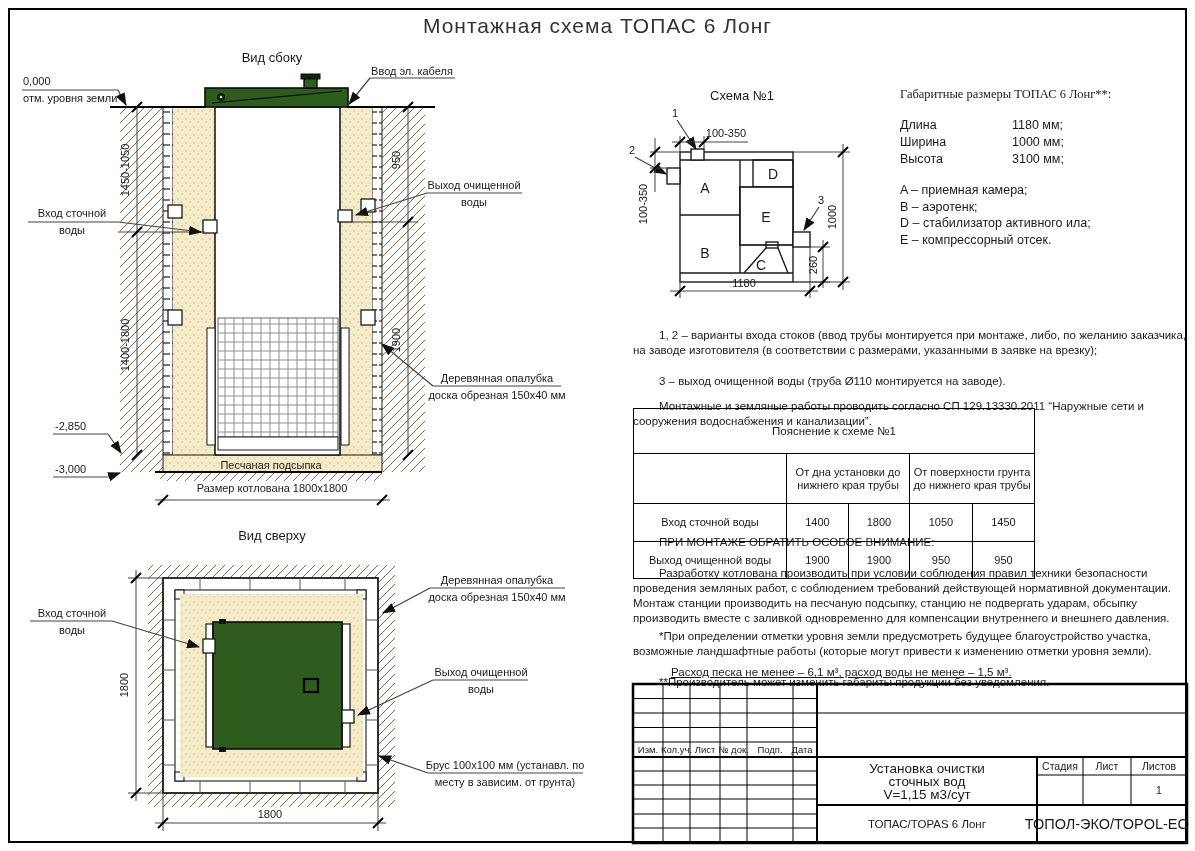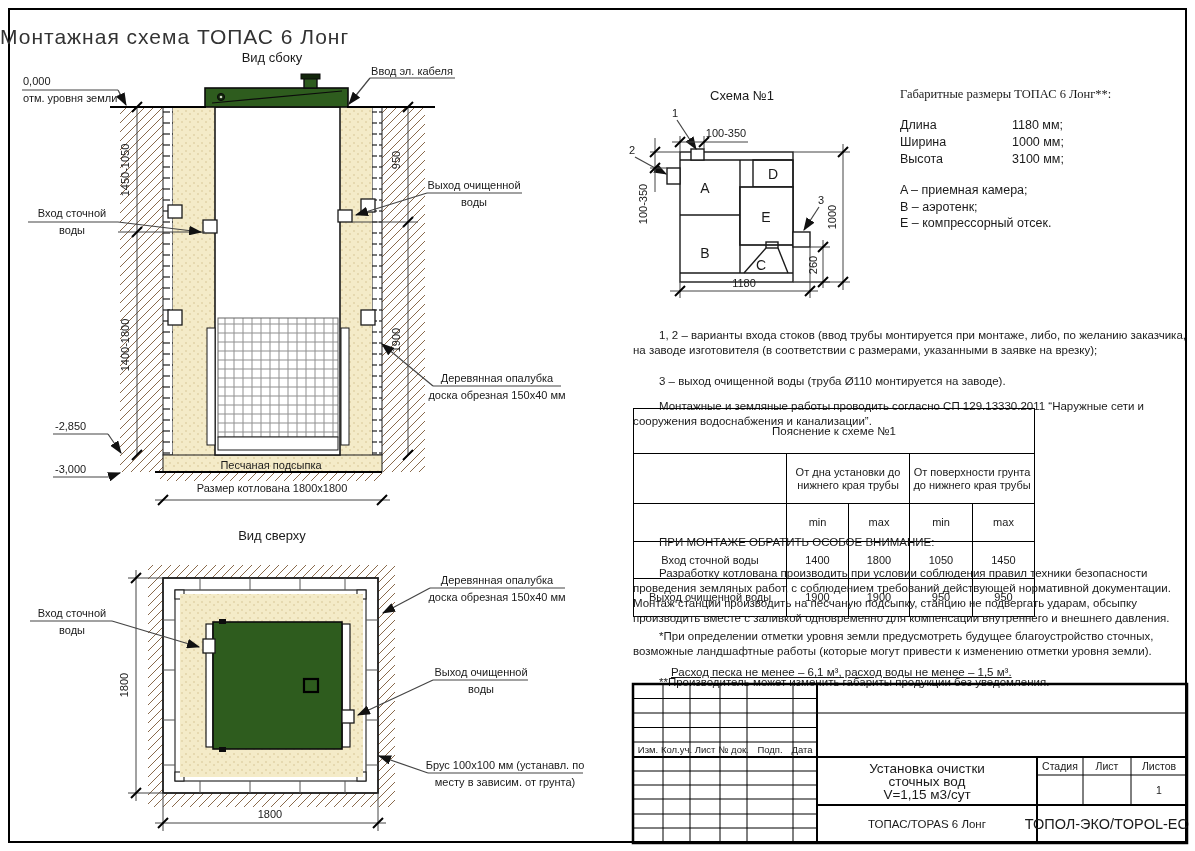--- a/index.html
+++ b/index.html
@@ -1,20 +1,20 @@
 <!DOCTYPE html>
 <html><head>
 <meta charset="utf-8">
 <style>
   html,body{margin:0;padding:0;background:#fff;}
   #sheet{position:relative;width:1195px;height:851px;background:#fff;
          font-family:"Liberation Sans",sans-serif;color:#1a1a1a;overflow:hidden;}
   #frame{position:absolute;left:8px;top:8px;width:1175px;height:831px;border:2px solid #000;}
   .abs{position:absolute;}
-  #page-title{left:0;top:14px;width:1195px;text-align:left;font-size:21px;color:#333;letter-spacing:1px;margin-top:11px;}
+  #page-title{left:0;top:14px;width:1195px;text-align:center;font-size:21px;color:#333;letter-spacing:1px;}
   svg text{font-family:"Liberation Sans",sans-serif;fill:#1a1a1a;}
   .lbl{font-size:11px;}
   .dim{font-size:11px;}
   .vtitle{font-size:13px;}
   .comp{font-size:14px;}
   
   .specs{left:900px;top:86px;width:288px;font-size:12.5px;line-height:17px;}
   .specs .t{margin-bottom:14px;font-family:Liberation Serif, serif;}
   .srow{display:grid;grid-template-columns:112px auto;}
   .legend{margin-top:14px;line-height:16.5px;}
@@ -385,20 +385,21 @@
         <span>Ширина</span>
         <span>1000 мм;</span>
       </div>
     <div class="srow">
         <span>Высота</span>
         <span>3100 мм;</span>
       </div>
     <div class="legend">
       <div>A – приемная камера;</div>
       <div>B – аэротенк;</div>
+      <div>D – стабилизатор активного ила;</div>
       <div>E – компрессорный отсек.</div>
     </div>
   </div>
 
   <div class="abs para" style="top:312px">
     <p>1, 2 – варианты входа  стоков (ввод трубы монтируется при монтаже, либо, по желанию заказчика, на заводе изготовителя (в соответствии с размерами, указанными в заявке на врезку);</p>
     <p>3 – выход очищенной воды (труба Ø110 монтируется на заводе).</p>
     <p class="gap">Монтажные и земляные работы проводить согласно СП 129.13330.2011 “Наружные сети и сооружения водоснабжения и канализации”.</p>
   </div>
 
@@ -412,27 +413,20 @@
       </colgroup>
     <tbody>
         <tr>
           <th class="ttl" colspan="5">Пояснение к схеме №1</th>
         </tr>
     <tr class="grp">
       <td></td>
       <td colspan="2">От дна установки до нижнего края трубы</td>
       <td colspan="2">От поверхности грунта до нижнего края трубы</td>
     </tr>
-    <tr class="mm">
-      <td></td>
-      <td>min</td>
-      <td>max</td>
-      <td>min</td>
-      <td>max</td>
-    </tr>
     <tr class="dr">
       <td>Вход сточной воды</td>
       <td>1400</td>
       <td>1800</td>
       <td>1050</td>
       <td>1450</td>
     </tr>
     <tr class="dr">
       <td>Выход очищенной воды</td>
       <td>1900</td>
@@ -442,21 +436,21 @@
     </tr>
   </tbody>
     </table>
 
   <div class="abs para" style="top:519px">
     <p>ПРИ МОНТАЖЕ ОБРАТИТЬ ОСОБОЕ ВНИМАНИЕ:</p>
     <p>Разработку котлована производить при условии соблюдения правил техники безопасности проведения земляных работ, с соблюдением требований действующей нормативной документации. Монтаж станции производить на песчаную подсыпку, станцию не подвергать ударам, обсыпку производить вместе с заливкой одновременно для компенсации внутреннего и внешнего давления.</p>
   </div>
 
   <div class="abs para" style="top:613px">
-    <p>*При определении отметки уровня земли предусмотреть будущее благоустройство сточных, возможные ландшафтные работы (которые могут привести к изменению отметки уровня земли).</p>
+    <p>*При определении отметки уровня земли предусмотреть будущее благоустройство участка, возможные ландшафтные работы (которые могут привести к изменению отметки уровня земли).</p>
     <p>**Производитель может изменить габариты продукции без уведомления.</p>
   </div>
   <div class="abs consump">
     <span class="uline">Расход песка не менее – 6,1 м³, расход воды не менее – 1,5 м³.</span>
   </div>
 
   <svg class="abs" style="left:631px;top:682px" width="558" height="163" viewBox="0 0 558 163">
     <g fill="none" stroke="#000">
       <rect x="2" y="2" width="554" height="159" stroke-width="2.5"></rect>
       <g stroke-width="1">

